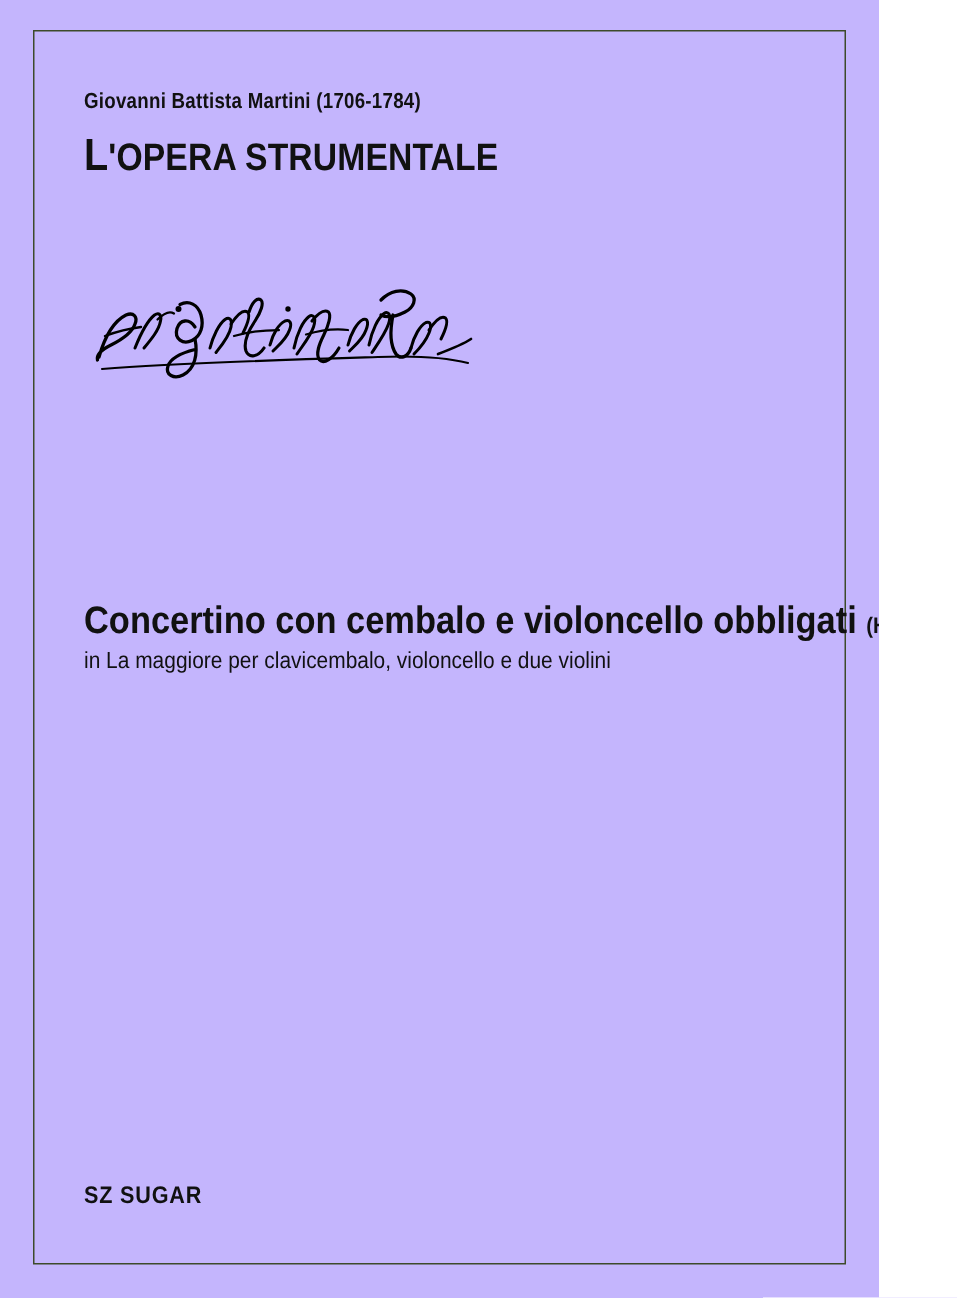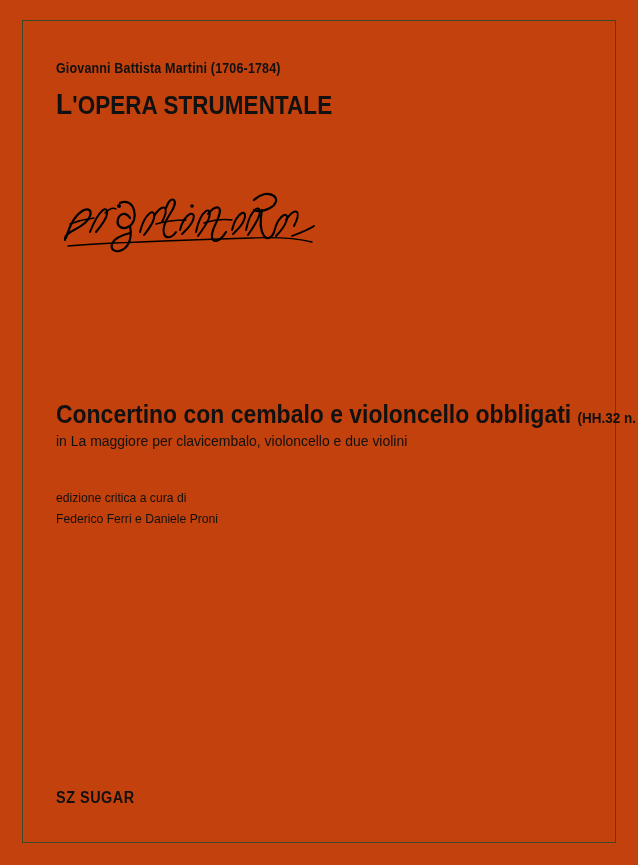--- a/index.html
+++ b/index.html
@@ -8,23 +8,23 @@
     background: #ffffff;
   }
   body {
     width: 638px;
     height: 865px;
     font-family: "Liberation Sans", sans-serif;
     -webkit-font-smoothing: antialiased;
   }
   .page {
     position: relative;
-    width: 638px;
+    width: 586px;
     height: 865px;
-    background: #c2410c;
+    background: #c4b5fd;
     box-sizing: border-box;
     overflow: hidden;
   }
   .border-frame {
     position: absolute;
     left: 22px;
     top: 20px;
     right: 22px;
     bottom: 22px;
     border: 1.5px solid #3d4a2a;
@@ -170,21 +170,17 @@
           <path d="M12 66 C60 62, 130 60, 196 58 C220 57, 240 58, 256 62" stroke-width="1.4"></path>
         </g>
       </svg>
     </div>
 
     <div class="work-block">
       <div class="work-title"><span>Concertino con cembalo e violoncello obbligati</span> <span class="catalog">(HH.32 n. 12)</span></div>
       <div class="work-subtitle">in La maggiore per clavicembalo, violoncello e due violini</div>
     </div>
 
-    <div class="edition-block">
-      <div class="edition-line">edizione critica a cura di</div>
-      <div class="edition-line">Federico Ferri e Daniele Proni</div>
-    </div>
 
     <div class="publisher">SZ SUGAR</div>
 
   </div>
 </div>
 
 </body></html>

